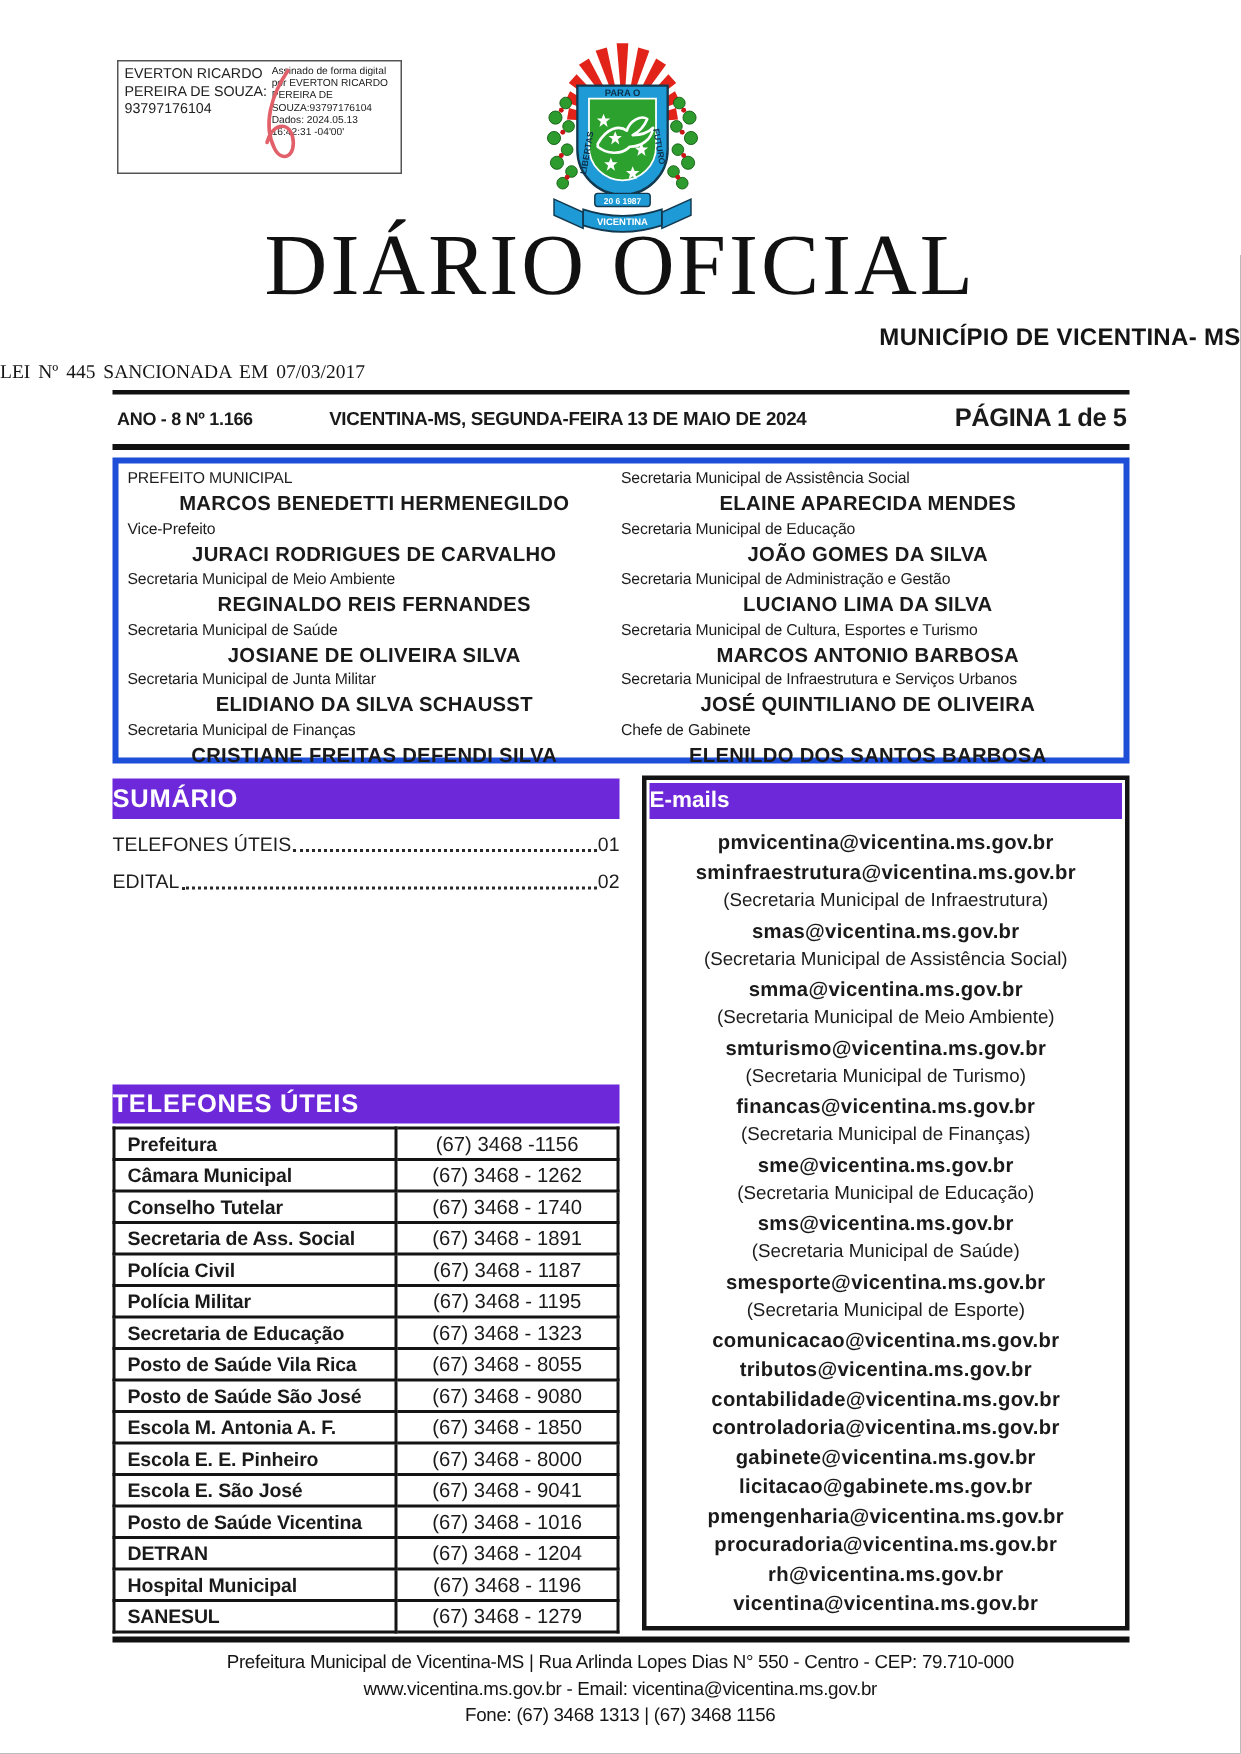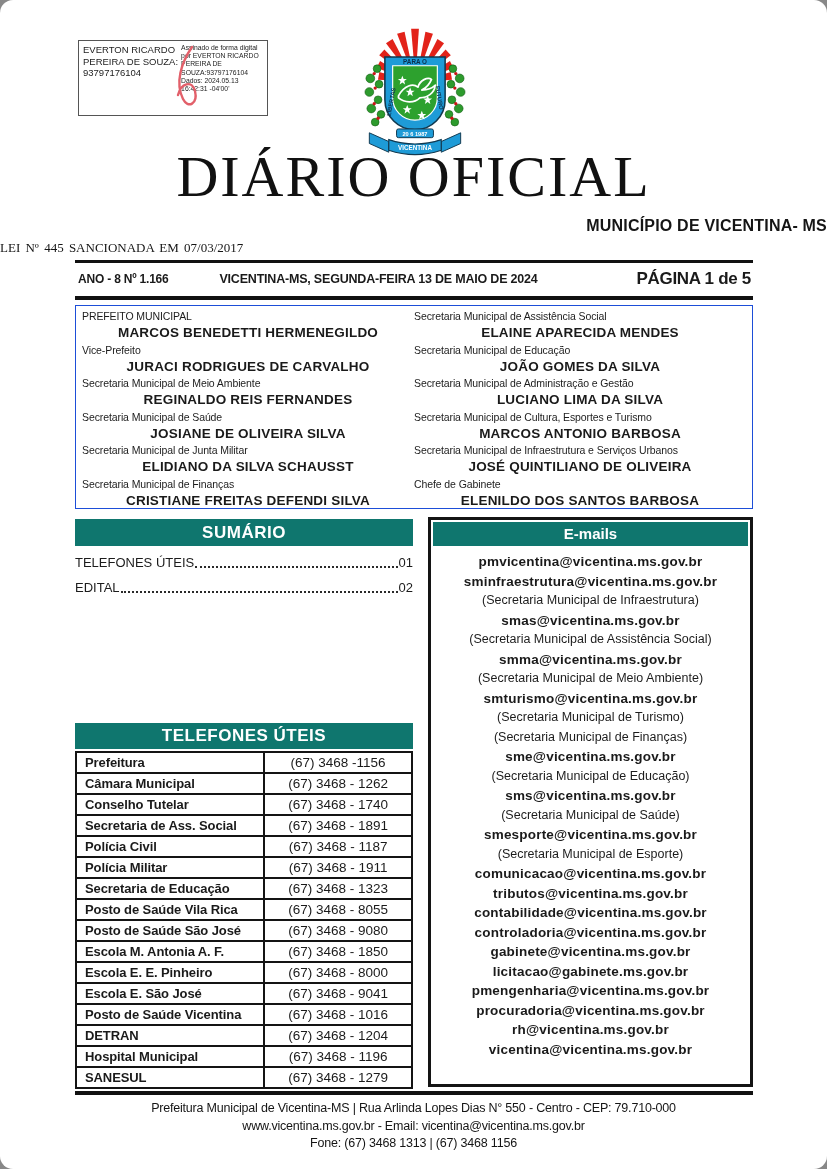--- a/index.html
+++ b/index.html
@@ -1,19 +1,19 @@
 <!DOCTYPE html>
 <html lang="pt"><head>
 <meta charset="utf-8">
 <style>
   html,body{margin:0;padding:0;background:#888;}
   .page{
     position:relative; width:827px; height:1169px; margin:0 auto;
     background:#ffffff; overflow:hidden;
-    font-family:"Liberation Sans", sans-serif; color:#1a1a1a;border-radius:13px;
+    font-family:"Liberation Sans", sans-serif; color:#1a1a1a;
   }
   
   .sig-box{
     position:absolute; left:78px; top:40px; width:190px; height:76px;
     border:1px solid #555; display:flex; box-sizing:border-box;
     padding:3px 4px;
   }
   .sig-name{
     width:54%; font-size:9.5px; line-height:11.5px; color:#222;
     word-break:break-all; padding-right:2px;
@@ -48,30 +48,30 @@
   .info-row{
     position:absolute; left:78px; right:76px; top:265px; height:28px;
     display:flex; align-items:center; justify-content:space-between;
   }
   .edition{font-size:12px; font-weight:bold; letter-spacing:-0.2px;}
   .date-line{font-size:12.5px; font-weight:bold; letter-spacing:-0.2px; transform:translateX(-24px);}
   .page-indicator{font-size:17px; font-weight:bold; letter-spacing:-0.3px;}
   
   .officials-box{
     position:absolute; left:75px; top:305px; width:678px; height:204px;
-    border:1px solid #1d4ed8; box-sizing:border-box; display:flex;
+    border:4px solid #1d4ed8; box-sizing:border-box; display:flex;
     padding:3px 6px;
   }
   .officials-col{width:50%;}
   .official-entry{}
   .official-title{font-size:10.5px; line-height:15px; color:#1c1c1c; letter-spacing:-0.1px;}
   .official-name{font-size:13.5px; line-height:18.5px; font-weight:bold; text-align:center; letter-spacing:0.2px;}
   
   .black-bar{
-    background:#0f766e; color:#fff; font-weight:bold; text-align:center;
+    background:#6d28d9; color:#fff; font-weight:bold; text-align:left;
   }
   
   .sumario{position:absolute; left:75px; top:519px; width:338px;}
   .sumario .black-bar{height:27px; line-height:27px; font-size:17px; letter-spacing:0.5px;}
   .sumario-list{margin-top:6px;}
   .sumario-item{display:flex; align-items:flex-end; font-size:13px; line-height:16px; margin-top:9px; color:#1c1c1c;}
   .sumario-leader{flex:1; border-bottom:2px dotted #2a2a2a; margin:0 1px 3px 1px;}
   
   .emails-box{
     position:absolute; left:428px; top:517px; width:325px; height:570px;
@@ -302,20 +302,21 @@
   <div class="email-line label">(Secretaria Municipal de Assistência Social)</div>
 
   <div class="email-line email">smma@vicentina.ms.gov.br</div>
 
   <div class="email-line label">(Secretaria Municipal de Meio Ambiente)</div>
 
   <div class="email-line email">smturismo@vicentina.ms.gov.br</div>
 
   <div class="email-line label">(Secretaria Municipal de Turismo)</div>
 
+  <div class="email-line email">financas@vicentina.ms.gov.br</div>
 
   <div class="email-line label">(Secretaria Municipal de Finanças)</div>
 
   <div class="email-line email">sme@vicentina.ms.gov.br</div>
 
   <div class="email-line label">(Secretaria Municipal de Educação)</div>
 
   <div class="email-line email">sms@vicentina.ms.gov.br</div>
 
   <div class="email-line label">(Secretaria Municipal de Saúde)</div>
@@ -370,21 +371,21 @@
     <td class="phone-number">(67) 3468 - 1891</td>
   </tr>
 
   <tr>
     <td class="phone-name">Polícia Civil</td>
     <td class="phone-number">(67) 3468 - 1187</td>
   </tr>
 
   <tr>
     <td class="phone-name">Polícia Militar</td>
-    <td class="phone-number">(67) 3468 - 1911</td>
+    <td class="phone-number">(67) 3468 - 1195</td>
   </tr>
 
   <tr>
     <td class="phone-name">Secretaria de Educação</td>
     <td class="phone-number">(67) 3468 - 1323</td>
   </tr>
 
   <tr>
     <td class="phone-name">Posto de Saúde Vila Rica</td>
     <td class="phone-number">(67) 3468 - 8055</td>

